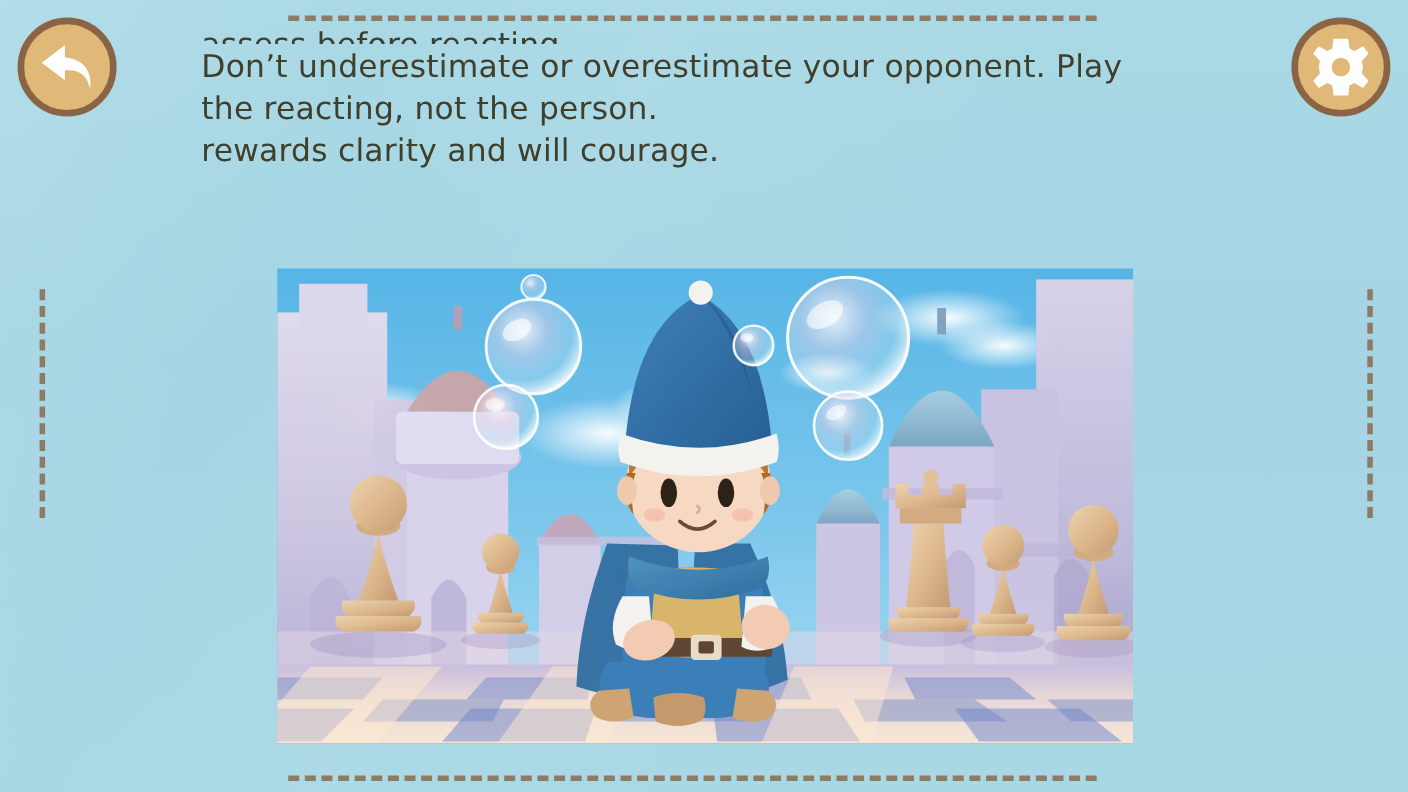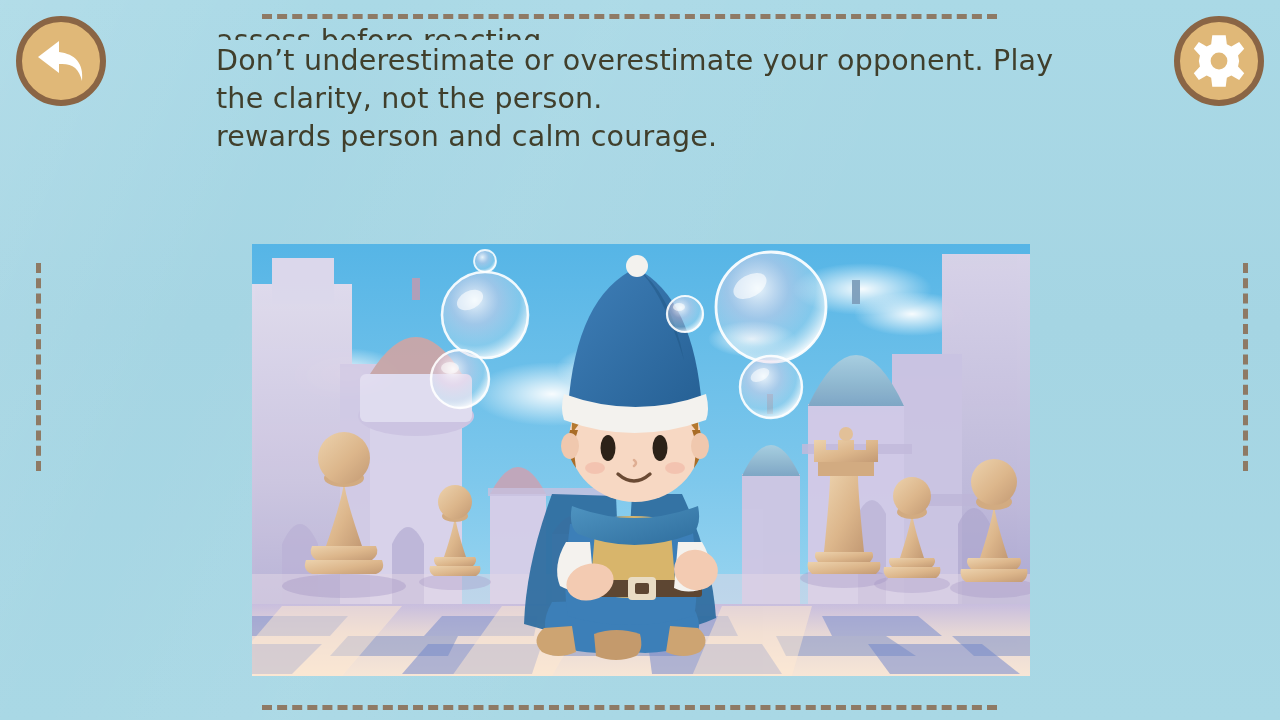--- a/index.html
+++ b/index.html
@@ -57,21 +57,20 @@
   #lesson-text {
     position: absolute;
     left: 183px; top: 22px;
     width: 900px;
     color: #403f2c;
     font-size: 28.5px;
     line-height: 38px;
     letter-spacing: .2px;
     font-family: "DejaVu Sans", sans-serif;
     font-weight: 400;
-    margin-left: 33px;
   }
   #lesson-text p { margin: 0; }
   #lesson-text p.clipped {
     height: 18px; overflow: hidden;
     margin-bottom: 2px;
   }
 
   
   #illustration {
     position: absolute;
@@ -109,22 +108,22 @@
           <path d="M50 4 L62 4 L64 20 L72 24 L86 16 L95 28 L84 40 L86 50 L84 60 L95 72 L86 84 L72 76 L64 80 L62 96 L50 96 L38 96 L36 80 L28 76 L14 84 L5 72 L16 60 L14 50 L16 40 L5 28 L14 16 L28 24 L36 20 L38 4 Z"></path>
         </g>
         <circle cx="50" cy="50" r="15" fill="#e0b878"></circle>
       </svg>
     </span>
   </div>
 
   <div id="lesson-text">
     <p class="clipped">assess before reacting.</p>
     <p>Don’t underestimate or overestimate your opponent. Play</p>
-    <p>the clarity, not the person.</p>
-    <p>rewards person and calm courage.</p>
+    <p>the reacting, not the person.</p>
+    <p>rewards clarity and will courage.</p>
   </div>
 
   <div id="illustration">
     <svg viewBox="0 0 778 432" preserveAspectRatio="none">
       <defs>
         <linearGradient id="sky" x1="0" y1="0" x2="0" y2="1">
           <stop offset="0%" stop-color="#56b5e6"></stop>
           <stop offset="55%" stop-color="#7ec8ec"></stop>
           <stop offset="100%" stop-color="#a8dcf2"></stop>
         </linearGradient>

